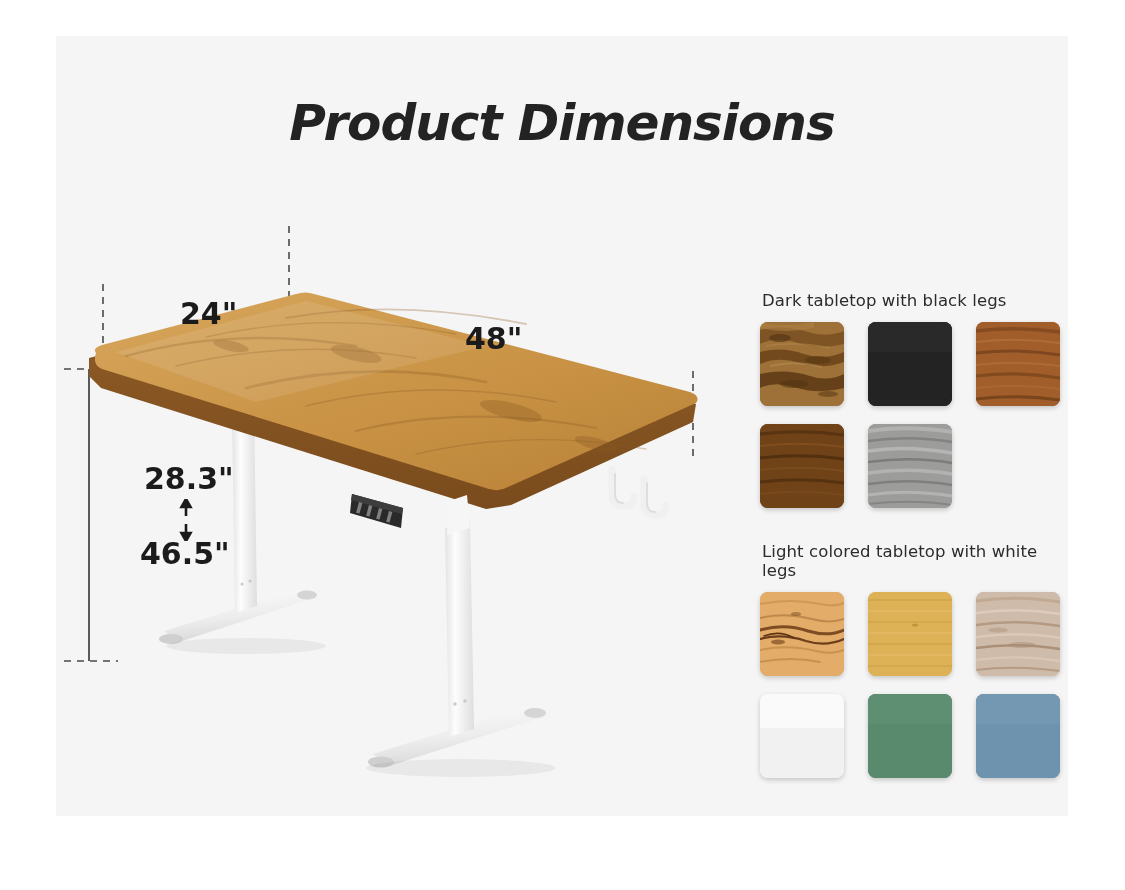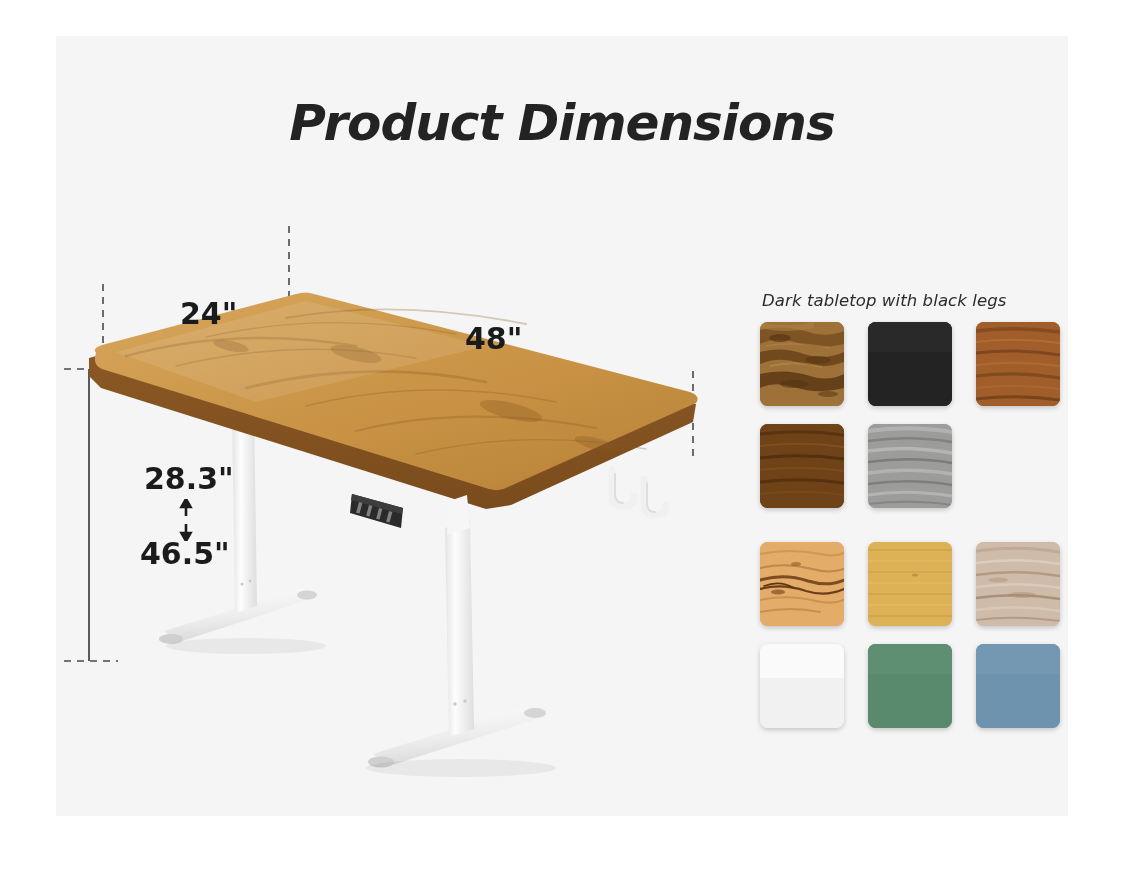--- a/index.html
+++ b/index.html
@@ -52,21 +52,20 @@
     position:absolute;
     left:704px;top:255px;
     width:300px;
   }
   .grp-title{
     font-size:16.5px;
     color:#2b2b2b;
     margin:0 0 12px 2px;
     font-family:"DejaVu Sans", sans-serif;
     letter-spacing:.1px;
-    font-style:italic;
   }
   .grid{
     display:grid;
     grid-template-columns:repeat(3,84px);
     gap:18px 24px;
   }
   .sw{
     width:84px;height:84px;
     border-radius:8px;
     box-shadow:0 2px 5px rgba(0,0,0,.20);
@@ -316,20 +315,21 @@
               <path d="M0 71 Q38 65 84 72" stroke="#bdbdbc" stroke-width="3.2" opacity="0.7"></path>
               <path d="M0 80 Q44 75 84 81" stroke="#858584" stroke-width="2.2"></path>
             </g>
           </svg>
         </div>
 
       </div>
     </div>
 
     <div id="group2">
+      <div class="grp-title">Light colored tabletop with white legs</div>
       <div class="grid">
 
         <div class="sw" style="background:#e0a964">
           <svg class="grain" viewBox="0 0 84 84" preserveAspectRatio="none">
             <rect width="84" height="84" fill="#e3ac68"></rect>
             <g fill="none" stroke-linecap="round">
               <path d="M0 12 Q30 6 60 12 Q74 15 84 11" stroke="#c98f4c" stroke-width="2.2" opacity="0.7"></path>
               <path d="M0 26 Q26 20 52 27 Q70 32 84 27" stroke="#a9703a" stroke-width="2" opacity="0.6"></path>
               <path d="M0 38 Q24 31 48 39 Q68 45 84 38" stroke="#7e4c22" stroke-width="3"></path>
               <path d="M0 47 Q22 41 46 49 Q66 55 84 47" stroke="#6d3e1a" stroke-width="2.2"></path>

